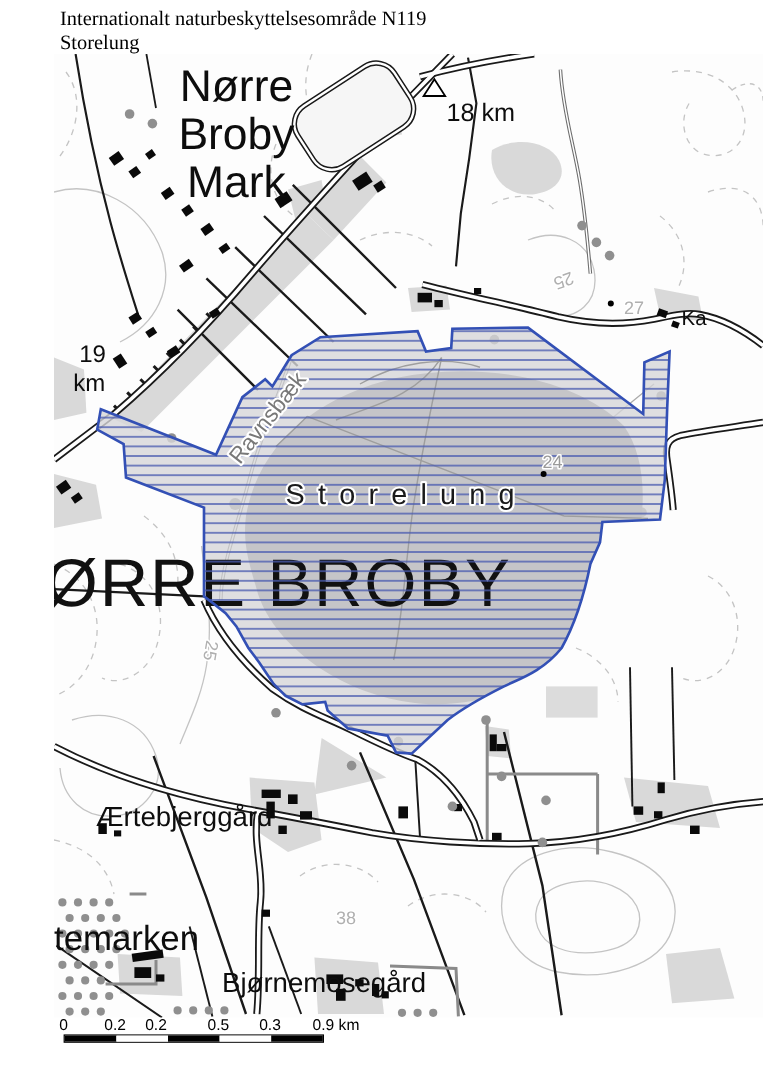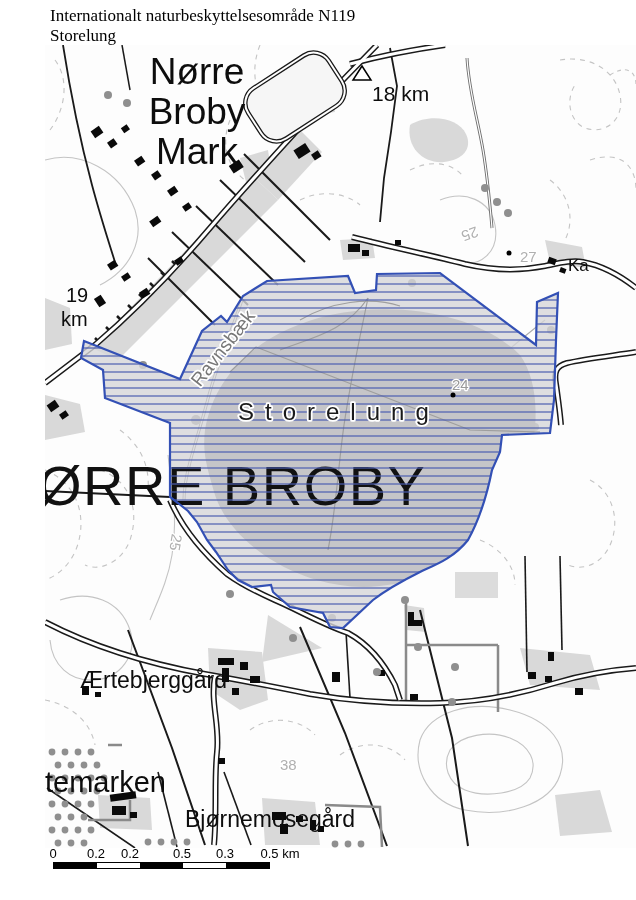--- a/index.html
+++ b/index.html
@@ -309,21 +309,21 @@
     </g>
   </svg>
   </div>
 
   <div id="scalebar">
     <span class="sb-label" style="left:53px">0</span>
     <span class="sb-label" style="left:96px">0.2</span>
     <span class="sb-label" style="left:130px">0.2</span>
     <span class="sb-label" style="left:182px">0.5</span>
     <span class="sb-label" style="left:225px">0.3</span>
-    <span class="sb-label" style="left:280px">0.5 km</span>
+    <span class="sb-label" style="left:280px">0.9 km</span>
     <div id="sb-bar">
       <div class="sb-b"></div>
         <div class="sb-w"></div>
         <div class="sb-b"></div>
         <div class="sb-w"></div>
         <div class="sb-b"></div>
     </div>
   </div>
 
 </div>

